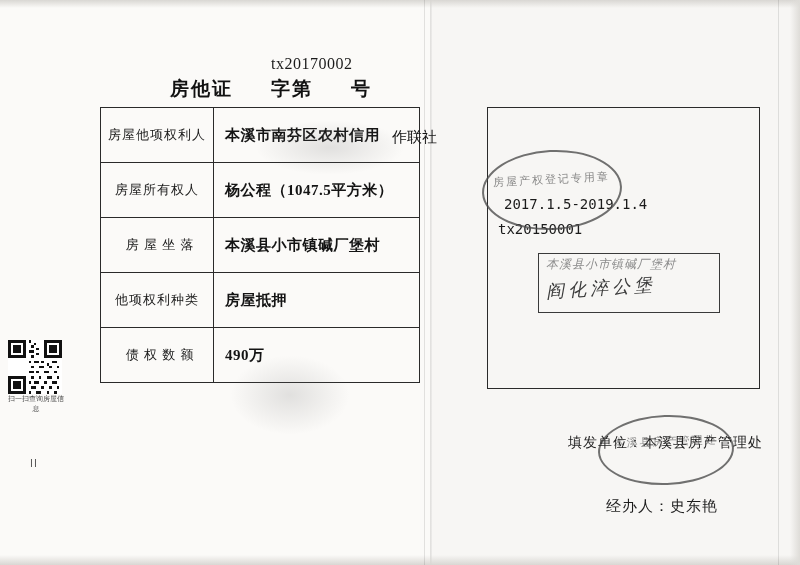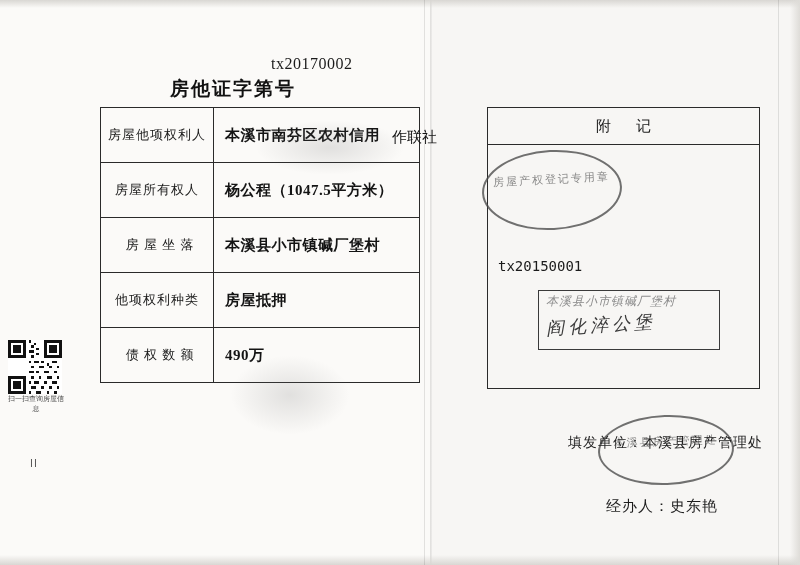--- a/index.html
+++ b/index.html
@@ -63,20 +63,21 @@
     letter-spacing: 0.5px;
     color: #1b1b1b;
     font-family: Liberation Serif, serif;
   }
   .title-row {
     position: absolute;
     left: 170px; top: 76px;
     width: 260px;
     display: flex;
     align-items: baseline;
+    gap: 38px;
     font-size: 19px;
     font-weight: bold;
     color: #111;
     letter-spacing: 2px;
   }
   .title-row .t-num { font-weight: bold; letter-spacing: 2px; }
 
   
   .main-table {
     position: absolute;
@@ -380,22 +381,22 @@
   </tr>
 </tbody>
   </table>
 
 <div class="overflow-text" style="left:392px; top:128px;">作联社</div>
 
 <div class="stamp-smudge smudge-1"></div>
 <div class="stamp-smudge smudge-2"></div>
 
 <div class="appendix-box">
-  <div class="appendix-head">附 记</div>
   <div class="appendix-body">
+    <div class="appendix-line ap-date">2017.1.5-2019.1.4</div>
     <div class="appendix-line ap-serial">tx20150001</div>
     <div class="inner-rect"></div>
     <div class="hand hand-faint">本溪县小市镇碱厂堡村</div>
     <div class="hand hand-sign">阎化淬公堡</div>
   </div>
 </div>
 
 <div class="stamp-oval stamp-1">
   <span class="st-text">房屋产权登记专用章</span>
 </div>

